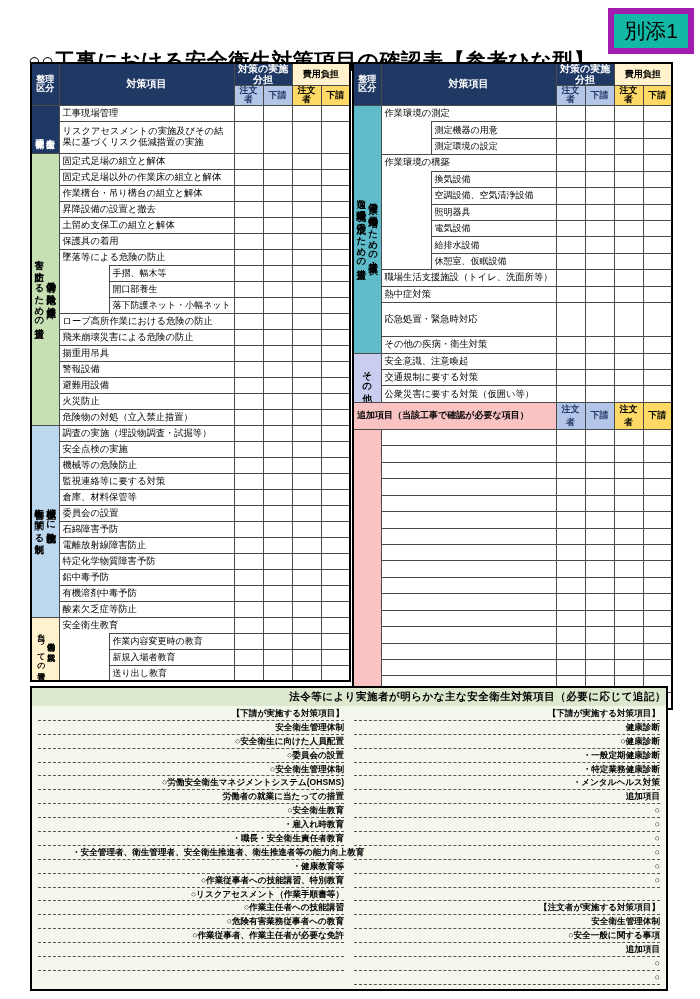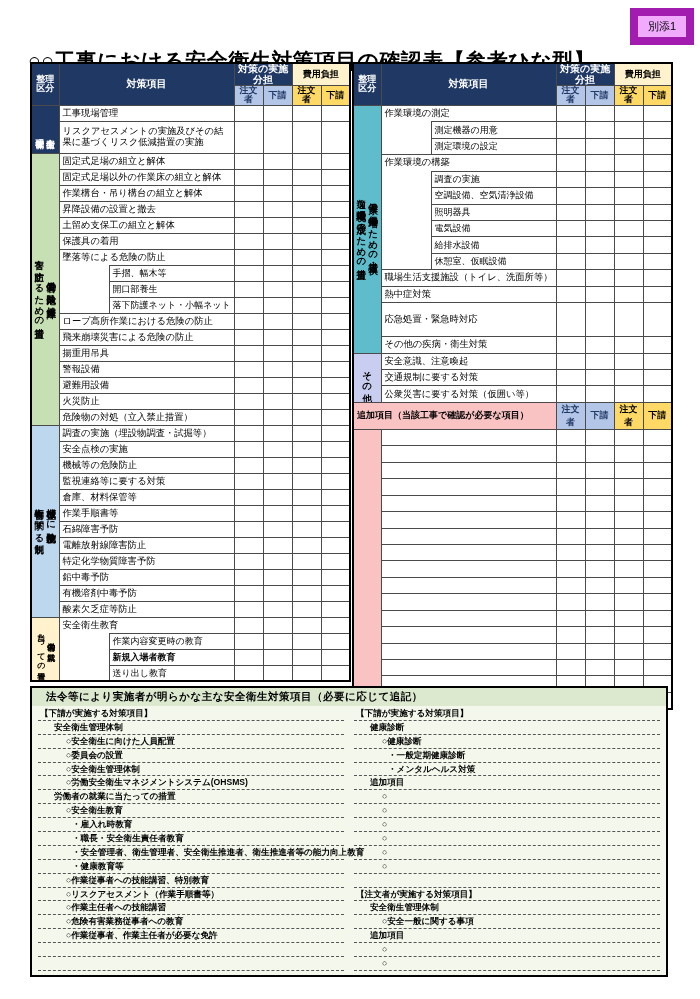--- a/index.html
+++ b/index.html
@@ -2,22 +2,22 @@
 <html style="--navy: #1F3864; --pale_yellow: #FFF2CC; --blue_cell: #B4C6E7; --gold_cell: #FFD966; --green_cat: #C6E0B4; --lightblue_cat: #BDD7EE; --teal_cat: #5FBCCB; --lavender_cat: #C9CEF0; --pink_cat: #F9C3C3; --bottom_header_bg: #DCE9CE; --bottom_body_bg: #F4F8EC;"><head>
 <meta charset="utf-8">
 <style>
   html,body{margin:0;padding:0;}
   body{
     width:700px;height:999px;position:relative;background:#ffffff;
     font-family:"Liberation Sans",sans-serif;color:#000;
   }
   
   .attach{
-    position:absolute;top:8px;right:6px;border:8px solid #a21caf;
-    padding:3px 10px;font-size:11px;background:#f0abfc;
+    position:absolute;top:8px;right:6px;border:6px solid #a21caf;
+    padding:3px 10px;font-size:21px;background:#14b8a6;
   }
   
   .title{
     position:absolute;left:28px;top:33px;font-size:21px;font-weight:bold;
     letter-spacing:.5px;white-space:nowrap;
   }
   
   .tblL{position:absolute;left:30px;top:62px;}
   .tblR{position:absolute;left:352px;top:62px;}
   table.chk{border-collapse:collapse;table-layout:fixed;width:319px;border:2px solid #000;background:#fff;}
@@ -48,21 +48,21 @@
   .cat-green{background:var(--green_cat);color:#000;}
   .cat-lightblue{background:var(--lightblue_cat);color:#000;}
   .cat-yellow{background:var(--pale_yellow);color:#000;}
   .cat-teal{background:var(--teal_cat);color:#000;}
   .cat-lavender{background:var(--lavender_cat);color:#000;}
   .cat-pink{background:var(--pink_cat);}
   .chk td.addlabel{background:var(--pink_cat);font-weight:bold;font-size:9px;text-align:left;padding-left:3px;white-space:nowrap;}
   
   .bottom-box{
     position:absolute;left:30px;top:686px;width:638px;box-sizing:border-box;
-    border:2px solid #000;background:var(--bottom_body_bg);
+    border:2px solid #000;background:var(--bottom_body_bg);text-align:right;
   }
   .bottom-title{
     background:var(--bottom_header_bg);font-weight:bold;font-size:10.5px;
     padding:2px 0 2px 14px;letter-spacing:.5px;
   }
   .bottom-cols{display:flex;gap:10px;padding:1px 6px 4px 6px;}
   .bcol{flex:1;min-width:0;}
   .brow{
     height:12.9px;line-height:12.9px;font-size:8.6px;white-space:nowrap;
     border-bottom:1px dashed #555;overflow:visible;font-weight:bold;
@@ -274,21 +274,21 @@
           <td class="check"></td>
         </tr>
         <tr style="height: 16px;">
           <td class="item" colspan="2">倉庫、材料保管等</td>
           <td class="check"></td>
           <td class="check"></td>
           <td class="check"></td>
           <td class="check"></td>
         </tr>
         <tr style="height: 16px;">
-          <td class="item" colspan="2">作業手順書等</td>
+          <td class="item" colspan="2">委員会の設置</td>
           <td class="check"></td>
           <td class="check"></td>
           <td class="check"></td>
           <td class="check"></td>
         </tr>
         <tr style="height: 16px;">
           <td class="item" colspan="2">石綿障害予防</td>
           <td class="check"></td>
           <td class="check"></td>
           <td class="check"></td>
@@ -339,21 +339,21 @@
           <td class="check"></td>
         </tr>
         <tr style="height: 16px;">
           <td class="spacer" rowspan="3"></td>
           <td class="item subitem">作業内容変更時の教育</td>
           <td class="check"></td>
           <td class="check"></td>
           <td class="check"></td>
           <td class="check"></td>
         </tr>
-        <tr style="height: 16px; font-weight: bold;">
+        <tr style="height: 16px;">
           <td class="item subitem">新規入場者教育</td>
           <td class="check"></td>
           <td class="check"></td>
           <td class="check"></td>
           <td class="check"></td>
         </tr>
         <tr style="height: 16px;">
           <td class="item subitem">送り出し教育</td>
           <td class="check"></td>
           <td class="check"></td>
@@ -416,21 +416,21 @@
         </tr>
         <tr style="height: 16.45px;">
           <td class="item parent" colspan="2">作業環境の構築</td>
           <td class="check"></td>
           <td class="check"></td>
           <td class="check"></td>
           <td class="check"></td>
         </tr>
         <tr style="height: 16.45px;">
           <td class="spacer" rowspan="6"></td>
-          <td class="item subitem">調査の実施</td>
+          <td class="item subitem">換気設備</td>
           <td class="check"></td>
           <td class="check"></td>
           <td class="check"></td>
           <td class="check"></td>
         </tr>
         <tr style="height: 16.45px; margin-left: 38px;">
           <td class="item subitem">空調設備、空気清浄設備</td>
           <td class="check"></td>
           <td class="check"></td>
           <td class="check"></td>
@@ -667,20 +667,21 @@
         <div class="brow lvl2"><span>○危険有害業務従事者への教育</span></div>
         <div class="brow lvl2"><span>○作業従事者、作業主任者が必要な免許</span></div>
         <div class="brow lvl2"><span>&nbsp;</span></div>
         <div class="brow lvl2"><span>&nbsp;</span></div>
       </div>
     <div class="bcol">
         <div class="brow lvl0 bold"><span>【下請が実施する対策項目】</span></div>
         <div class="brow lvl1 bold"><span>健康診断</span></div>
         <div class="brow lvl2"><span>○健康診断</span></div>
         <div class="brow lvl3"><span>・一般定期健康診断</span></div>
+        <div class="brow lvl3"><span>・特定業務健康診断</span></div>
         <div class="brow lvl3"><span>・メンタルヘルス対策</span></div>
         <div class="brow lvl1 bold"><span>追加項目</span></div>
         <div class="brow lvl2"><span>○</span></div>
         <div class="brow lvl2"><span>○</span></div>
         <div class="brow lvl2"><span>○</span></div>
         <div class="brow lvl2"><span>○</span></div>
         <div class="brow lvl2"><span>○</span></div>
         <div class="brow lvl2"><span>○</span></div>
         <div class="brow lvl0"><span>&nbsp;</span></div>
         <div class="brow lvl0 bold"><span>【注文者が実施する対策項目】</span></div>

